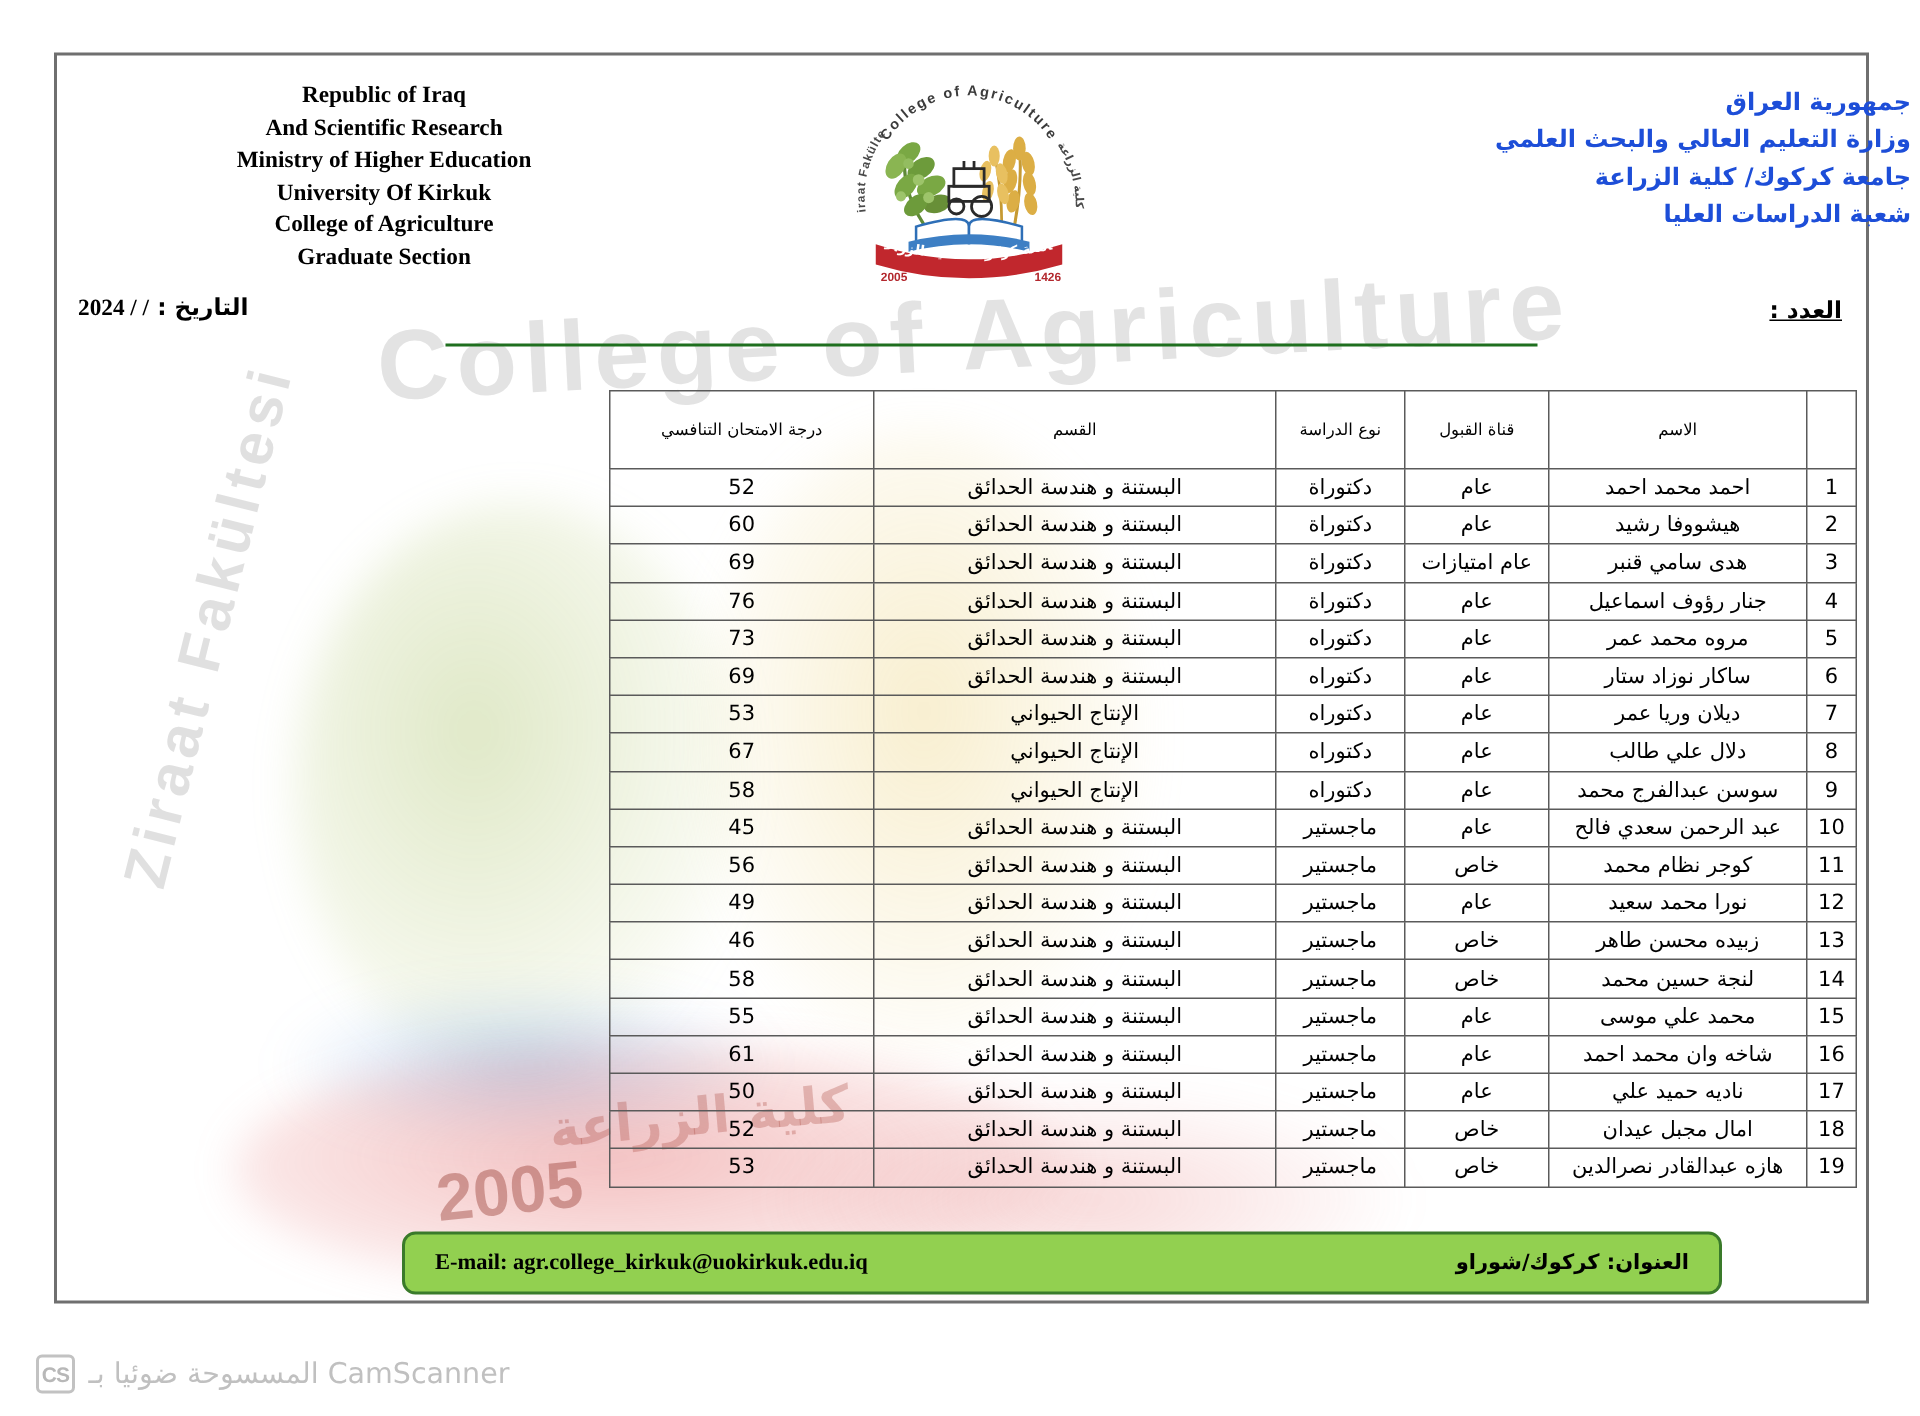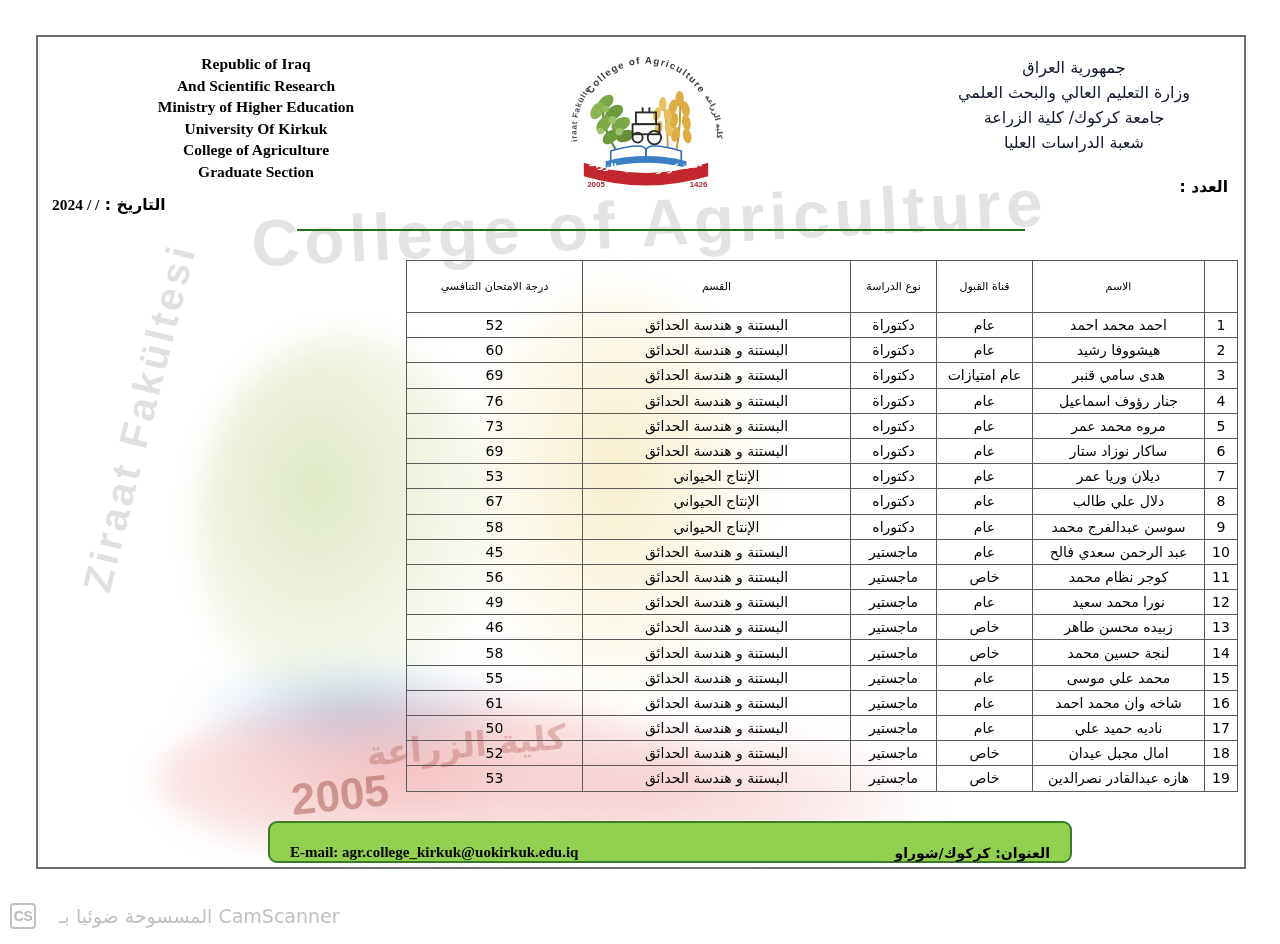--- a/index.html
+++ b/index.html
@@ -104,26 +104,25 @@
     font-weight: bold;
     font-size: 15.5px;
     line-height: 21.5px;
     color: #000;
     font-family: "Liberation Serif", serif;
   }
   .hdr-ar {
     position: absolute;
     right: 20px; top: 20px;
     width: 400px;
-    text-align: center;
     direction: rtl;
-    font-weight: normal;
+    font-weight: bold;
     font-size: 16px;
     line-height: 25px;
-    color: #0f172a;
+    color: #1d4ed8;
     font-family: "DejaVu Sans", "Liberation Sans", sans-serif;
   }
 
   
   #logo {
     position: absolute;
     left: 562px; top: 50px;
     width: 168px; height: 145px;
     z-index: 4;
   }
@@ -134,25 +133,26 @@
     left: 52px; top: 196px;
     font-weight: bold; font-size: 15.5px;
     direction: rtl;
     font-family: "DejaVu Sans", sans-serif;
     color: #000;
     white-space: nowrap;
   }
   #date-line .lbl { font-family: "DejaVu Sans", sans-serif; }
   #date-line .val { font-family: "Liberation Serif", serif; letter-spacing: .5px; }
   #number-line {
-    right: 52px; top: 178px;
+    right: 52px; top: 198px;
     font-weight: bold; font-size: 15.5px;
     direction: rtl;
     font-family: "DejaVu Sans", sans-serif;
     color: #000;
+    text-decoration: underline;
   }
 
   
   #green-rule {
     position: absolute;
     left: 297px; top: 229px;
     width: 728px; height: 0;
     border-top: 2px solid #1f6f1f;
     z-index: 3;
   }
@@ -199,27 +199,27 @@
   col.c-name  { width: 172px; }
   col.c-chan  { width: 96px; }
   col.c-type  { width: 86px; }
   col.c-dept  { width: 268px; }
   col.c-score { width: 176px; }
 
   
   #footer-bar {
     position: absolute;
     left: 268px; top: 821px;
-    width: 804px; height: 42px;
+    width: 880px; height: 42px;
     background: #92d050;
     border: 2px solid #3a7a2a;
     border-radius: 9px;
     z-index: 3;
     display: flex;
-    align-items: flex-end;
+    align-items: center;
     justify-content: space-between;
     padding: 0 20px;
   }
   #footer-email {
     font-weight: bold;
     font-size: 15px;
     color: #000;
     font-family: "Liberation Serif", serif;
   }
   #footer-address {
@@ -227,24 +227,24 @@
     font-size: 14px;
     color: #000;
     direction: rtl;
     font-family: "DejaVu Sans", sans-serif;
     margin-left: 18px;
   }
 
   
   #camscanner {
     position: absolute;
-    left: 10px; top: 903px;
+    left: 24px; top: 903px;
     display: flex;
     align-items: center;
-    gap: 23px;
+    gap: 9px;
     z-index: 5;
   }
   #cs-badge {
     width: 26px; height: 26px;
     border: 2px solid #c2c2c2;
     border-radius: 4px;
     color: #b8b8b8;
     font-family: "Liberation Sans", sans-serif;
     font-weight: bold;
     font-size: 14px;

